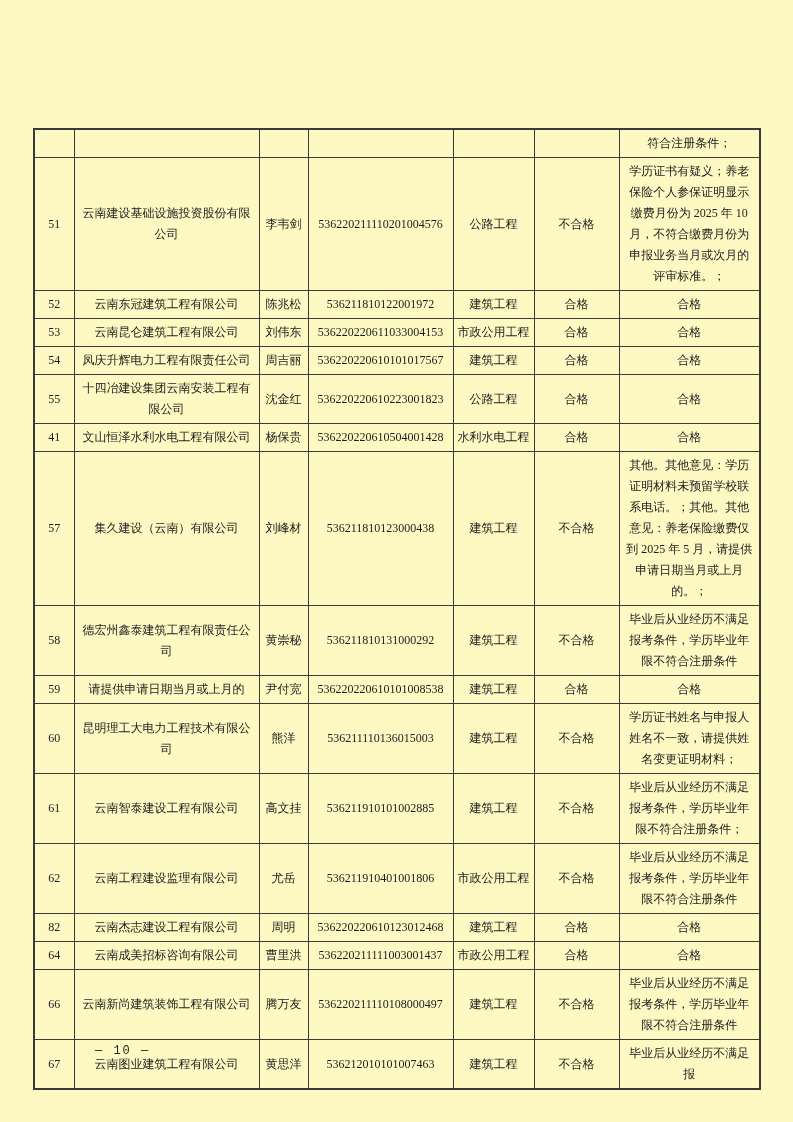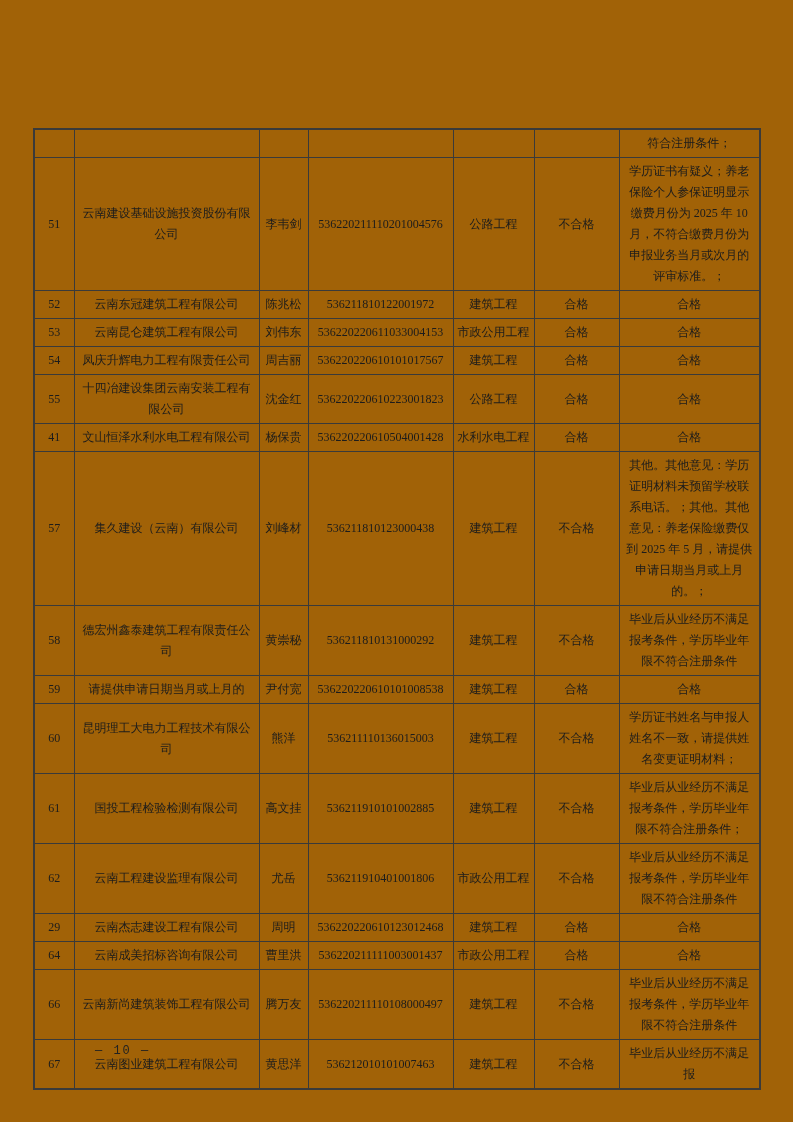--- a/index.html
+++ b/index.html
@@ -4,21 +4,21 @@
 <style>
   html, body {
     margin: 0;
     padding: 0;
     background: #ffffff;
   }
   .page {
     position: relative;
     width: 793px;
     height: 1122px;
-    background: #a16207;
+    background: #fef9c3;
     font-family: "Liberation Serif", "DejaVu Serif", serif;
     color: #1c1c1c;
     overflow: hidden;
   }
   table.review-table {
     position: absolute;
     left: 33px;
     top: 128px;
     width: 726px;
     border-collapse: collapse;
@@ -161,38 +161,38 @@
           <td class="col-no">60</td>
           <td class="col-company">昆明理工大电力工程技术有限公司</td>
           <td class="col-name">熊洋</td>
           <td class="col-id_number">536211110136015003</td>
           <td class="col-specialty">建筑工程</td>
           <td class="col-result">不合格</td>
           <td class="col-remark">学历证书姓名与申报人姓名不一致，请提供姓名变更证明材料；</td>
         </tr>
         <tr>
           <td class="col-no">61</td>
-          <td class="col-company">国投工程检验检测有限公司</td>
+          <td class="col-company">云南智泰建设工程有限公司</td>
           <td class="col-name">高文挂</td>
           <td class="col-id_number">536211910101002885</td>
           <td class="col-specialty">建筑工程</td>
           <td class="col-result">不合格</td>
           <td class="col-remark">毕业后从业经历不满足报考条件，学历毕业年限不符合注册条件；</td>
         </tr>
         <tr>
           <td class="col-no">62</td>
           <td class="col-company">云南工程建设监理有限公司</td>
           <td class="col-name">尤岳</td>
           <td class="col-id_number">536211910401001806</td>
           <td class="col-specialty">市政公用工程</td>
           <td class="col-result">不合格</td>
           <td class="col-remark">毕业后从业经历不满足报考条件，学历毕业年限不符合注册条件</td>
         </tr>
         <tr>
-          <td class="col-no">29</td>
+          <td class="col-no">82</td>
           <td class="col-company">云南杰志建设工程有限公司</td>
           <td class="col-name">周明</td>
           <td class="col-id_number">536220220610123012468</td>
           <td class="col-specialty">建筑工程</td>
           <td class="col-result">合格</td>
           <td class="col-remark">合格</td>
         </tr>
         <tr>
           <td class="col-no">64</td>
           <td class="col-company">云南成美招标咨询有限公司</td>

